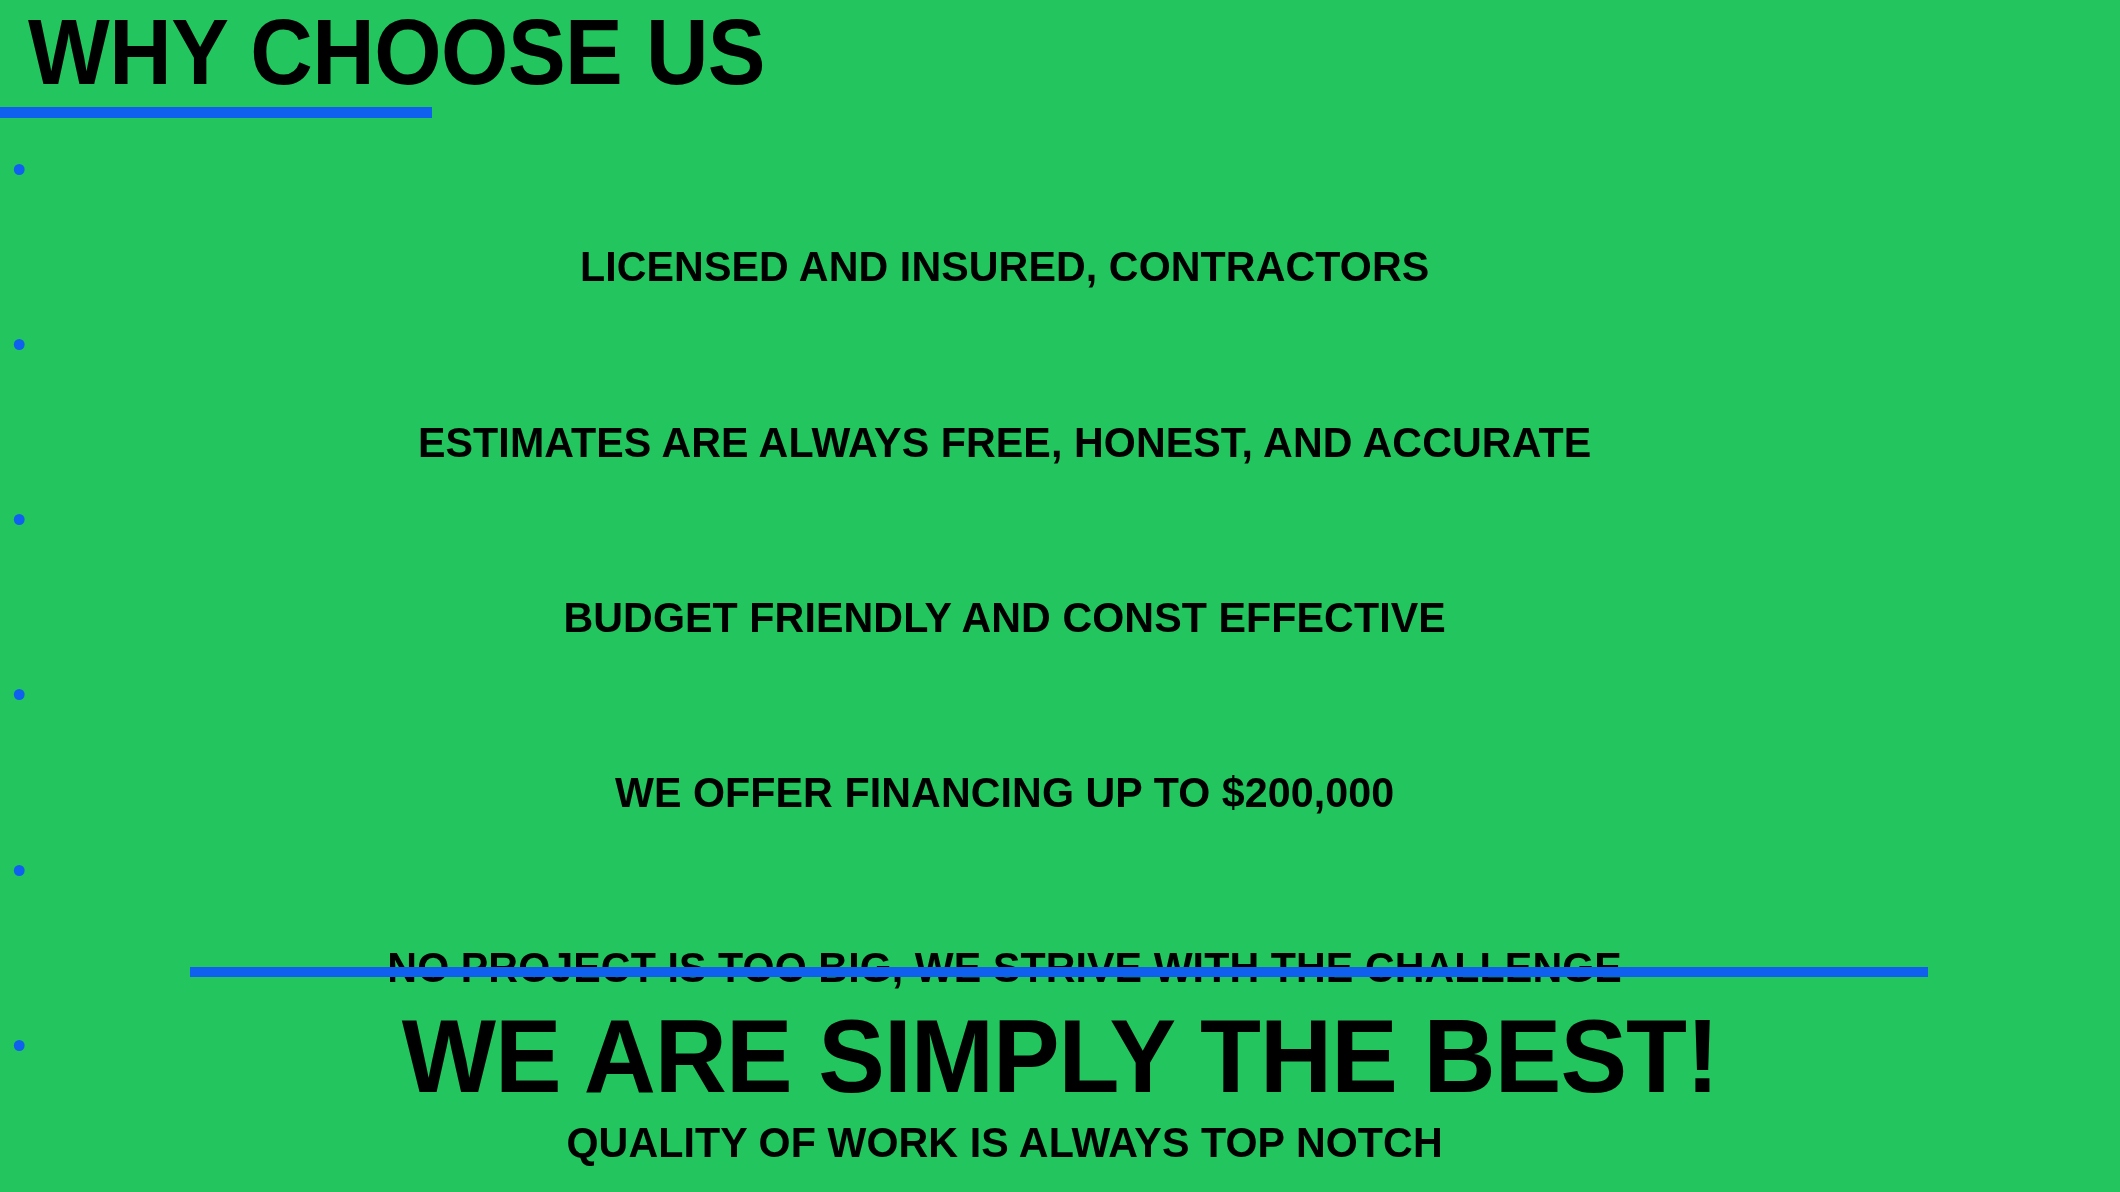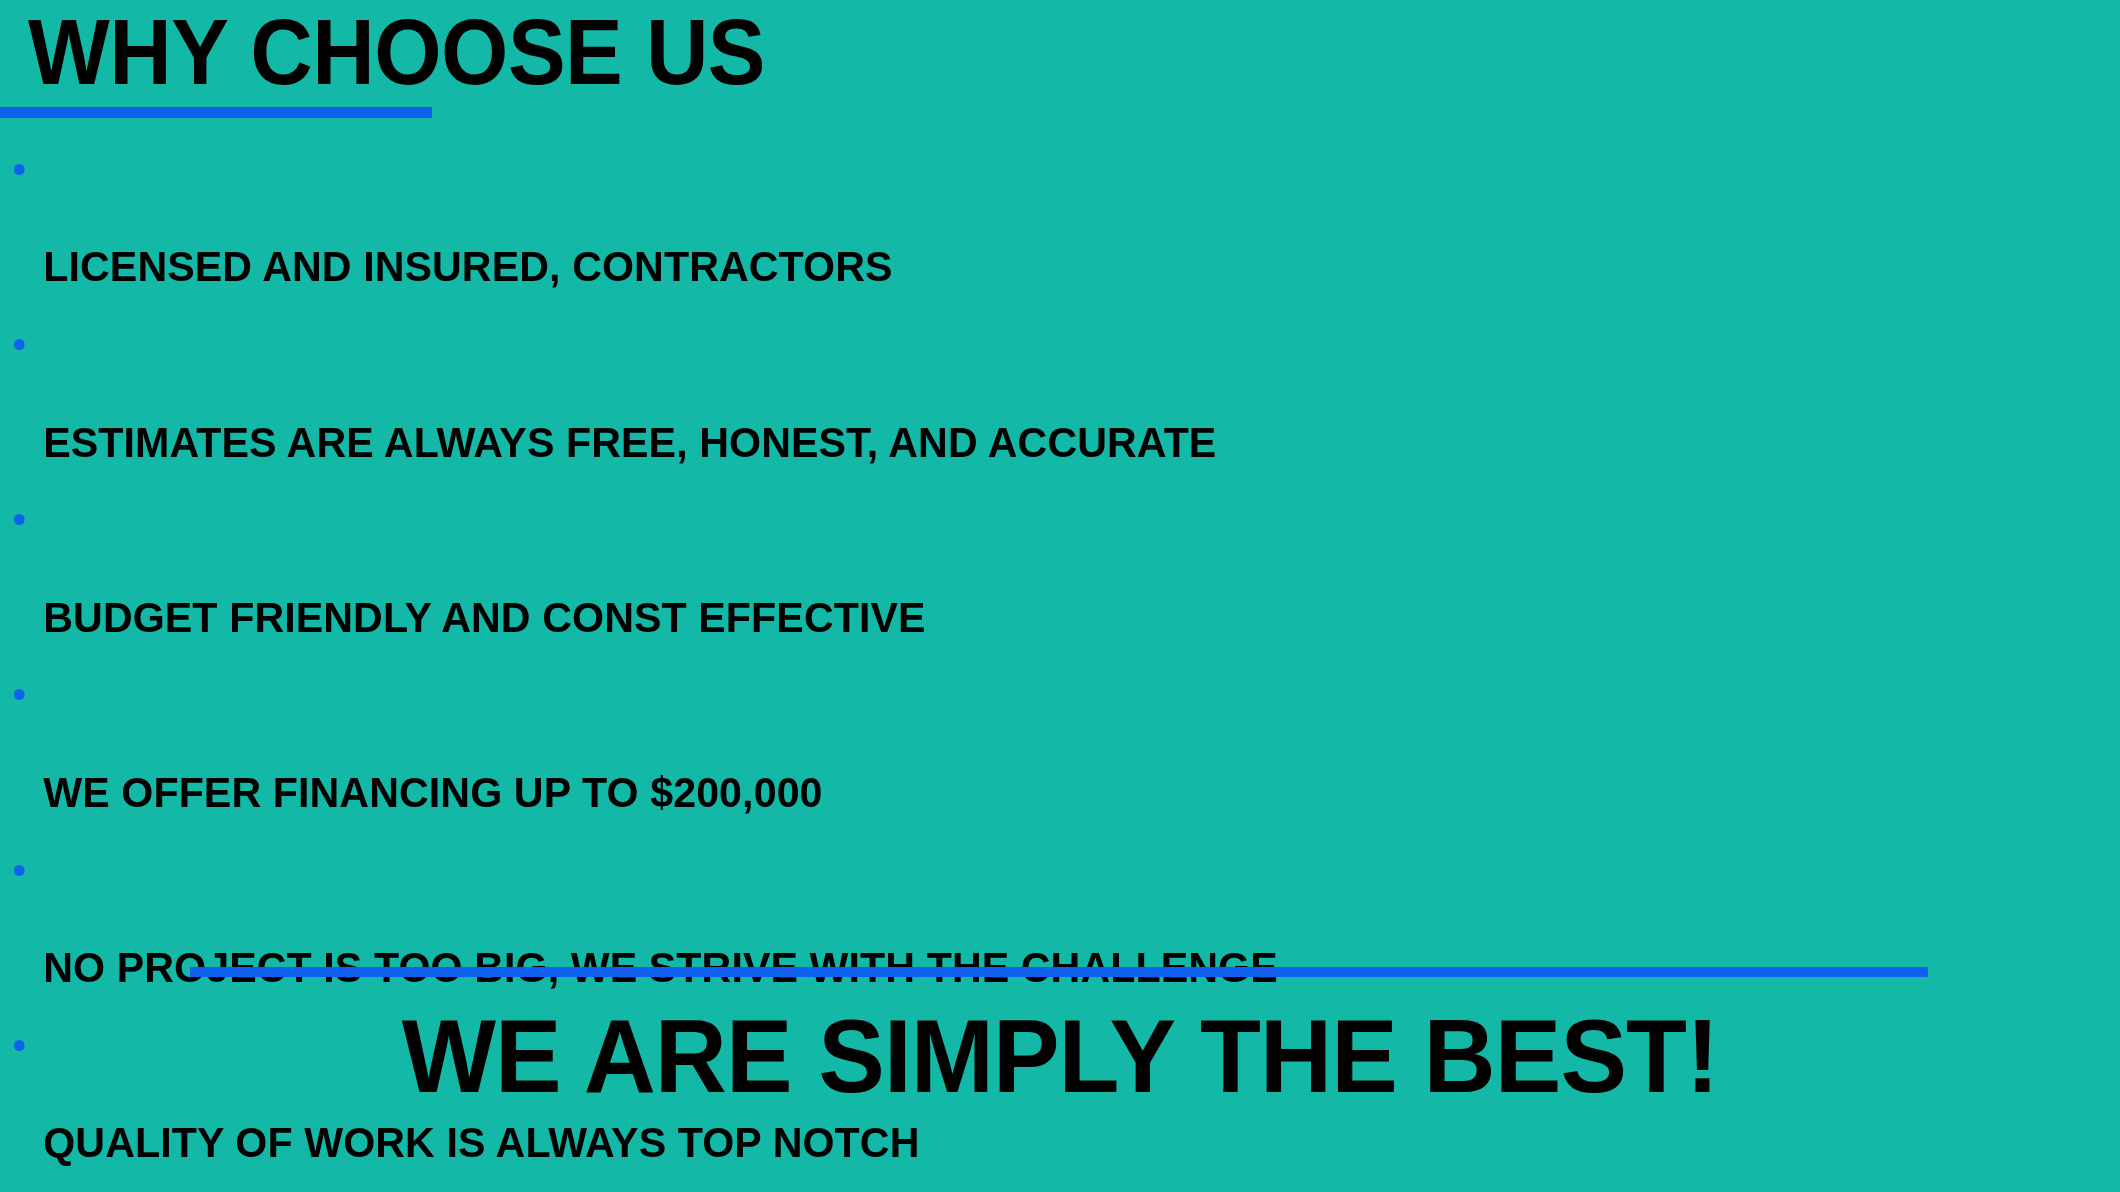--- a/index.html
+++ b/index.html
@@ -13,21 +13,21 @@
     overflow: hidden;
     font-family: "Liberation Sans", sans-serif;
     color: #000000;
     -webkit-font-smoothing: antialiased;
   }
 
   .slide {
     position: relative;
     width: 2120px;
     height: 1192px;
-    background: #14b8a6;
+    background: #22c55e;
   }
 
   
   .title-block {
     position: absolute;
     left: 0px;
     top: 6px;
     width: 1200px;
   }
   .slide-title {
@@ -51,20 +51,21 @@
 
   
   .bullet-list {
     position: absolute;
     left: 6px;
     top: 146px;
     width: 2000px;
     list-style: none;
     margin: 0;
     padding: 0;
+    text-align: center;
   }
   .bullet-item {
     position: relative;
     padding-left: 38px;
     margin: 0 0 29px 0;
     font-size: 42px;
     font-weight: 700;
     letter-spacing: 0.1px;
     line-height: 1.16;
     white-space: pre-line;

